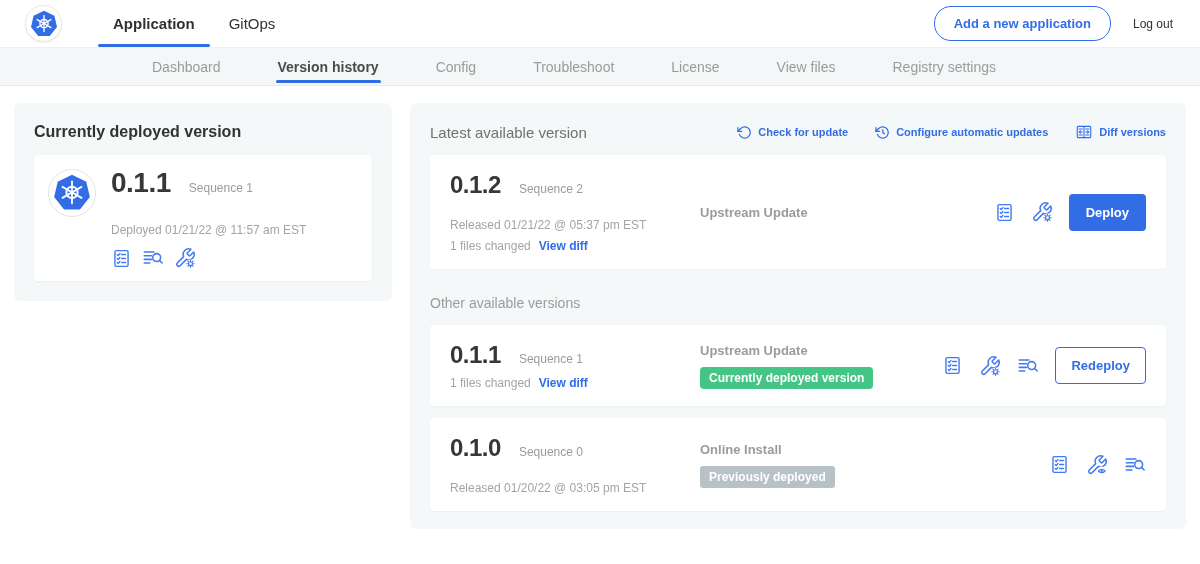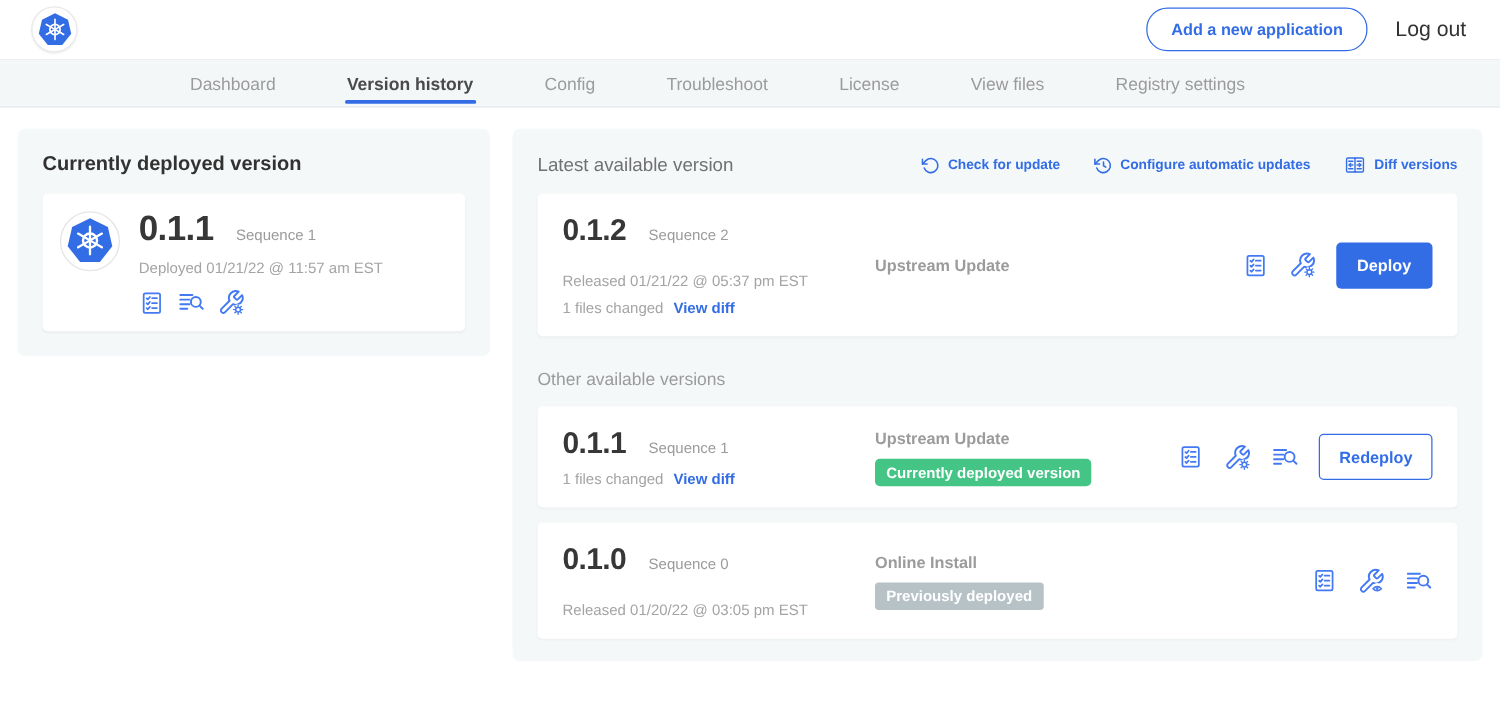--- a/index.html
+++ b/index.html
@@ -55,21 +55,21 @@
     color: #326de6;
     font-family: inherit;
     font-size: 13px;
     font-weight: bold;
     padding: 9px 19px;
     border-radius: 17px;
     cursor: pointer;
   }
   .logout-link {
     margin: 0 27px 0 22px;
-    font-size: 17px;
+    font-size: 12px;
     color: #323232;
     cursor: pointer;
   }
 
   
   .subnav {
     height: 39px;
     background: #f4f7f8;
     border-top: 1px solid #edf0f1;
     border-bottom: 1px solid #e6eaec;
@@ -124,21 +124,21 @@
     border-radius: 50%;
     border: 1px solid #e5e5e5;
     display: flex; align-items: center; justify-content: center;
     flex: none;
     margin-top: 2px;
   }
   .version-line { display: flex; align-items: baseline; gap: 18px; }
   .version-big { font-size: 28px; font-weight: 800; color: #373737; letter-spacing: -.5px; }
   .seq-label { font-size: 12px; color: #9b9b9b; }
   .muted { font-size: 12px; color: #a4a4a4; }
-  .deployed-date { margin-top: 8px; }
+  .deployed-date { margin-top: 24px; }
   .icon-row { display: flex; align-items: center; gap: 10px; margin-top: 10px; }
   .icon-btn { color: #4379f2; cursor: pointer; background: none; border: none; padding: 0; }
 
   
   .avail-header { display: flex; align-items: center; }
   .avail-title { font-size: 15px; color: #717171; }
   .header-links { margin-left: auto; display: flex; align-items: center; gap: 27px; }
   .hlink {
     display: flex; align-items: center; gap: 6px;
     color: #326de6; font-size: 11px; font-weight: bold;
@@ -281,20 +281,28 @@
     </g>
   </defs>
 </svg>
 
 <header class="topnav">
   <div class="logo-wrap">
     <svg width="32" height="32" viewBox="0 0 36 36">
         <use href="#i-k8s-logo"></use>
       </svg>
   </div>
+  <nav class="topnav-tabs">
+    <div class="topnav-tab active">
+      <span>Application</span>
+    </div>
+    <div class="topnav-tab">
+      <span>GitOps</span>
+    </div>
+  </nav>
   <div class="topnav-right">
     <button class="add-app-btn">Add a new application</button>
     <span class="logout-link">Log out</span>
   </div>
 </header>
 
 <nav class="subnav">
   <div class="subnav-item">
       <span>Dashboard</span>
     </div>

